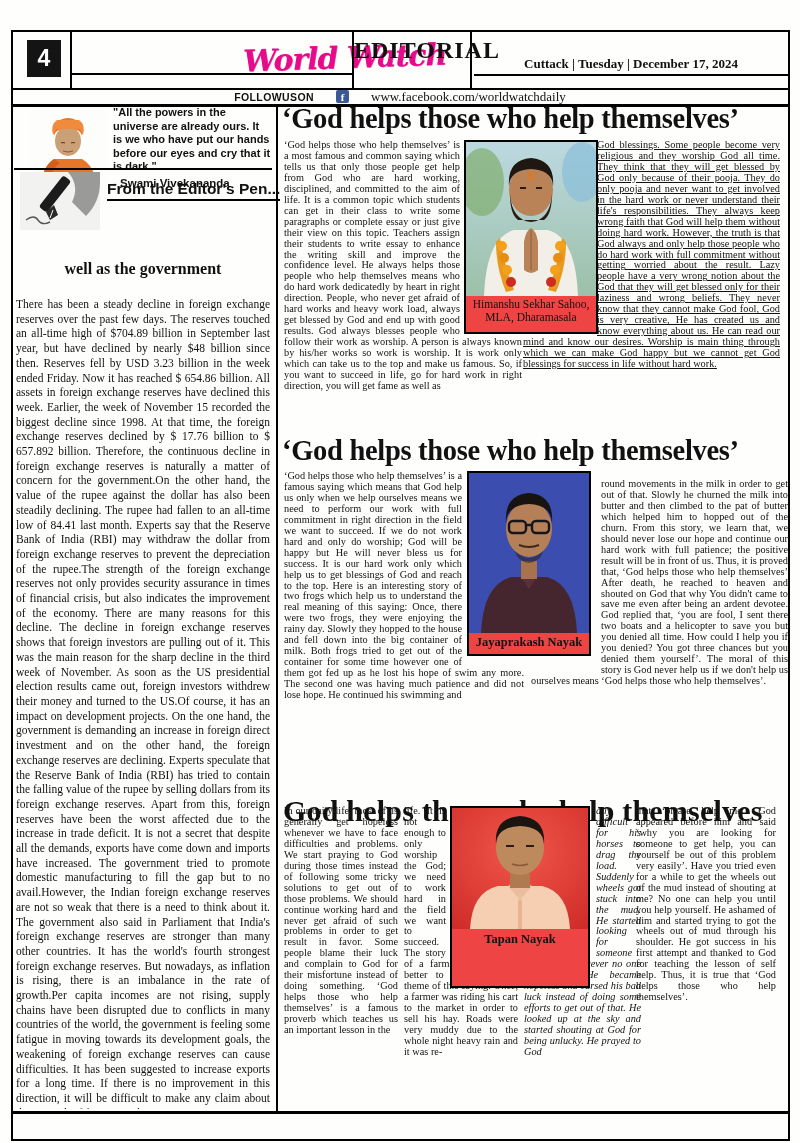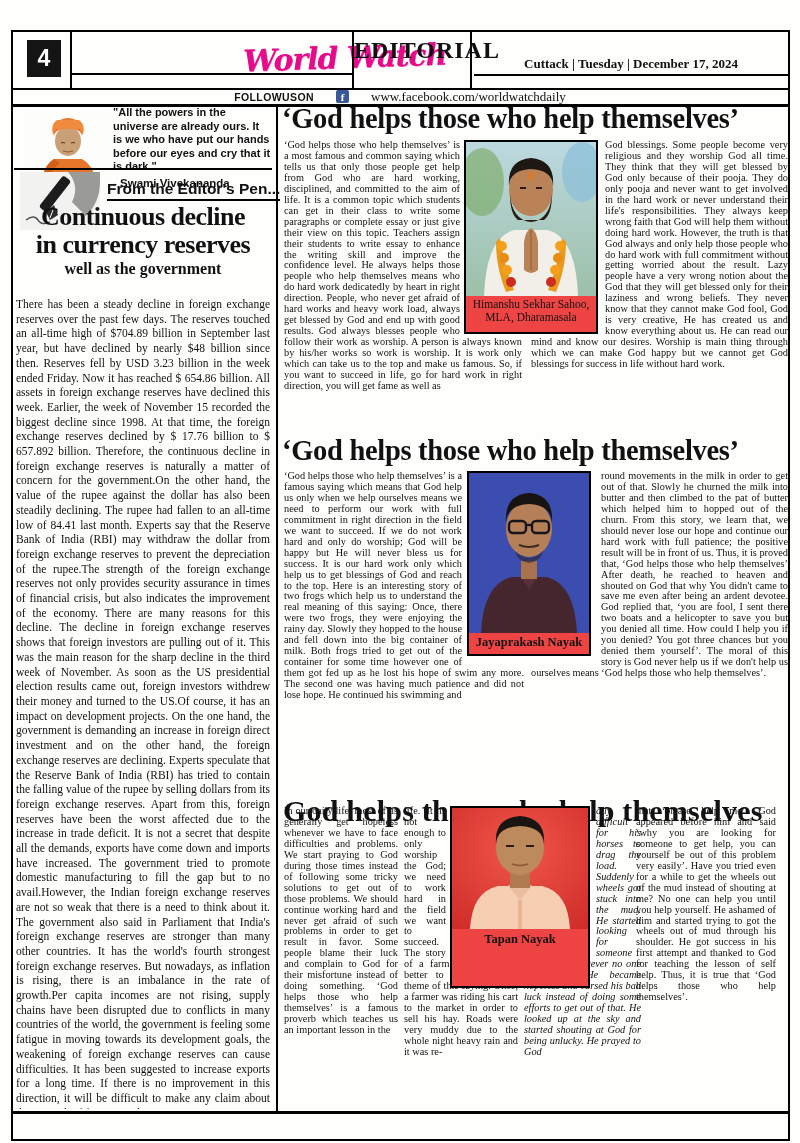--- a/index.html
+++ b/index.html
@@ -98,38 +98,34 @@
       <rect x="30" y="2" width="10" height="40" rx="3" transform="rotate(38 35 22)" fill="#1c1c1c"></rect>
       <path d="M26 40 L34 33 L38 43 L30 48 Z" fill="#2a2a2a"></path>
       <path d="M30 46 L33 38" stroke="#fff" stroke-width="1"></path>
       <path d="M6 48 Q14 42 18 48 Q22 54 30 50" stroke="#555" stroke-width="1.4" fill="none"></path>
     </svg>
   </div>
   <div class="abs" style="left:107px;top:180px;">
     <span class="kicker">From the Editor's Pen...</span>
   </div>
 
-  <div class="abs ed-head" style="left:14px;top:203px;width:258px;">
-    <div>Continuous decline</div>
-    <div>in currency reserves</div>
-  </div>
   <div class="abs ed-sub" style="left:14px;top:260px;width:258px;">
     <div>well as the government</div>
   </div>
   <div class="abs ed-body" style="left:16px;top:297px;width:254px;height:812px;">
     <span>There has been a steady decline in foreign exchange reserves over the past few days. The reserves touched an all-time high of $704.89 billion in September last year, but have declined by nearly $48 billion since then. Reserves fell by USD 3.23 billion in the week ended Friday. Now it has reached $ 654.86 billion. All assets in foreign exchange reserves have declined this week. Earlier, the week of November 15 recorded the biggest decline since 1998. At that time, the foreign exchange reserves declined by $ 17.76 billion to $ 657.892 billion. Therefore, the continuous decline in foreign exchange reserves is naturally a matter of concern for the government.On the other hand, the value of the rupee against the dollar has also been steadily declining. The rupee had fallen to an all-time low of 84.41 last month. Experts say that the Reserve Bank of India (RBI) may withdraw the dollar from foreign exchange reserves to prevent the depreciation of the rupee.The strength of the foreign exchange reserves not only provides security assurance in times of financial crisis, but also indicates the improvement of the economy. There are many reasons for this decline. The decline in foreign exchange reserves shows that foreign investors are pulling out of it. This was the main reason for the sharp decline in the third week of November. As soon as the US presidential election results came out, foreign investors withdrew their money and turned to the US.Of course, it has an impact on development projects. On the one hand, the government is demanding an increase in foreign direct investment and on the other hand, the foreign exchange reserves are declining. Experts speculate that the Reserve Bank of India (RBI) has tried to contain the falling value of the rupee by selling dollars from its foreign exchange reserves. Apart from this, foreign reserves have been the worst affected due to the increase in trade deficit. It is not a secret that despite all the demands, exports have come down and imports have increased. The government tried to promote domestic manufacturing to fill the gap but to no avail.However, the Indian foreign exchange reserves are not so weak that there is a need to think about it. The government also said in Parliament that India's foreign exchange reserves are stronger than many other countries. It has the world's fourth strongest foreign exchange reserves. But nowadays, as inflation is rising, there is an imbalance in the rate of growth.Per capita incomes are not rising, supply chains have been disrupted due to conflicts in many countries of the world, the government is feeling some fatigue in moving towards its development goals, the weakening of foreign exchange reserves can cause difficulties. It has been suggested to increase exports for a long time. If there is no improvement in this direction, it will be difficult to make any claim about the strength of foreign exchange reserves.</span>
   </div>
   <div class="abs rule" style="left:13px;top:1111px;width:775px;height:3px;"></div>
 
   <div class="abs art-head" style="left:282px;top:102px;width:506px;">‘God helps those who help themselves’</div>
   <div class="art-body" style="left:284px;top:140px;width:504px;height:292px;">
     <div class="col" style="left:0;width:238px;height:292px;">
       <span class="sp spR" style="width:62px;height:196px;"></span><span>‘God helps those who help themselves’ is a most famous and common saying which tells us that only those people get help from God who are hard working, disciplined, and committed to the aim of life. It is a common topic which students can get in their class to write some paragraphs or complete essay or just give their view on this topic. Teachers assign their students to write essay to enhance the writing skill and improve the confidence level. He always helps those people who help themselves means who do hard work dedicatedly by heart in right direction. People, who never get afraid of hard works and heavy work load, always get blessed by God and end up with good results. God always blesses people who follow their work as worship. A person is always known by his/her works so work is worship. It is work only which can take us to the top and make us famous. So, if you want to succeed in life, go for hard work in right direction, you will get fame as well as</span>
     </div>
-    <div class="col" style="left:247px;width:257px;height:292px;">
+    <div class="col" style="left:239px;width:257px;height:292px;text-decoration:underline;">
       <span class="sp spL" style="width:74px;height:196px;"></span><span>God blessings. Some people become very religious and they worship God all time. They think that they will get blessed by God only because of their pooja. They do only pooja and never want to get involved in the hard work or never understand their life's responsibilities. They always keep wrong faith that God will help them without doing hard work. However, the truth is that God always and only help those people who do hard work with full commitment without getting worried about the result. Lazy people have a very wrong notion about the God that they will get blessed only for their laziness and wrong beliefs. They never know that they cannot make God fool, God is very creative, He has created us and know everything about us. He can read our mind and know our desires. Worship is main thing through which we can make God happy but we cannot get God blessings for success in life without hard work.</span>
     </div>
     <div class="photo" style="left:180px;top:0;width:134px;height:194px;">
       <svg viewBox="0 0 130 154" height="154">
         <defs>
             <linearGradient id="bg1" x1="0" y1="0" x2="0" y2="1">
           <stop offset="0" stop-color="#bcd9e0"></stop>
               <stop offset="1" stop-color="#9cc0a8"></stop>
             </linearGradient>
           </defs>
@@ -160,21 +156,21 @@
         <div>MLA, Dharamasala</div>
       </div>
     </div>
   </div>
 
   <div class="abs art-head" style="left:282px;top:434px;width:506px;">‘God helps those who help themselves’</div>
   <div class="art-body" style="left:284px;top:471px;width:504px;height:294px;">
     <div class="col" style="left:0;width:240px;height:294px;">
       <span class="sp spR" style="width:62px;height:188px;"></span><span>‘God helps those who help themselves’ is a famous saying which means that God help us only when we help ourselves means we need to perform our work with full commitment in right direction in the field we want to succeed. If we do not work hard and only do worship; God will be happy but He will never bless us for success. It is our hard work only which help us to get blessings of God and reach to the top. Here is an interesting story of two frogs which help us to understand the real meaning of this saying: Once, there were two frogs, they were enjoying the rainy day. Slowly they hopped to the house and fell down into the big container of milk. Both frogs tried to get out of the container for some time however one of them got fed up as he lost his hope of swim any more. The second one was having much patience and did not lose hope. He continued his swimming and</span>
     </div>
-    <div class="col" style="left:247px;width:257px;height:294px;">
+    <div class="col" style="left:247px;width:257px;height:294px;margin-top:8px;">
       <span class="sp spL" style="width:70px;height:188px;"></span><span>round movements in the milk in order to get out of that. Slowly he churned the milk into butter and then climbed to the pat of butter which helped him to hopped out of the churn. From this story, we learn that, we should never lose our hope and continue our hard work with full patience; the positive result will be in front of us. Thus, it is proved that, ‘God helps those who help themselves’ After death, he reached to heaven and shouted on God that why You didn't came to save me even after being an ardent devotee. God replied that, ‘you are fool, I sent there two boats and a helicopter to save you but you denied all time. How could I help you if you denied? You got three chances but you denied them yourself’. The moral of this story is God never help us if we don't help us ourselves means ‘God helps those who help themselves’.</span>
     </div>
     <div class="photo" style="left:183px;top:0;width:124px;height:185px;">
       <svg viewBox="0 0 120 160" height="160">
         <rect width="120" height="160" fill="#3c4db0"></rect>
         <path d="M12 160 Q14 112 42 104 L78 104 Q106 112 108 160 Z" fill="#46262e"></path>
         <path d="M52 104 L60 116 L68 104 L64 100 L56 100 Z" fill="#5a3038"></path>
         <rect x="52" y="88" width="16" height="18" fill="#a8734c"></rect>
         <ellipse cx="60" cy="56" rx="23" ry="28" fill="#b57f58"></ellipse>
         <path d="M37 50 Q35 22 60 20 Q85 22 83 50 Q82 32 60 31 Q38 32 37 50 Z" fill="#171310"></path>

